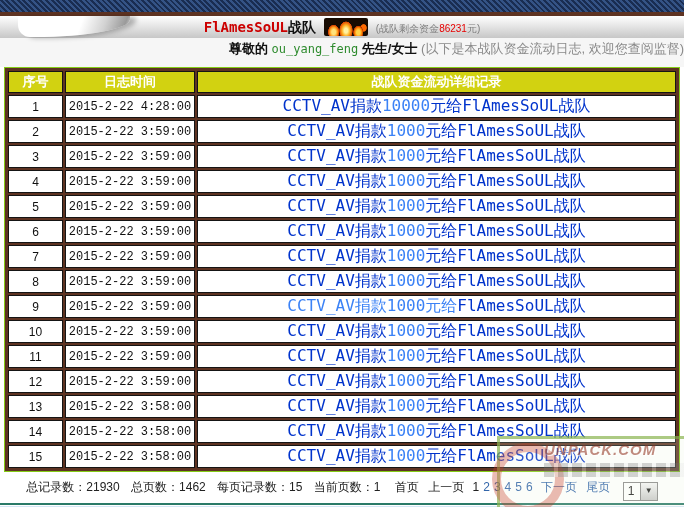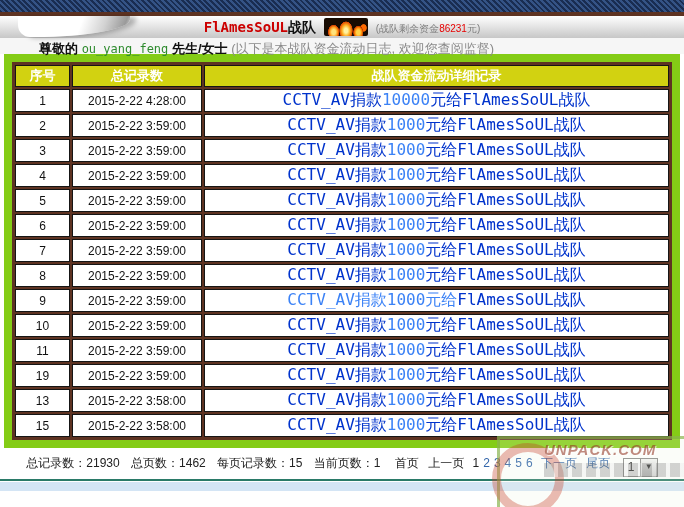--- a/index.html
+++ b/index.html
@@ -35,41 +35,40 @@
     background-image:
       radial-gradient(ellipse 7px 9px at 22% 78%, #ffe27a 0 28%, #ff9c1a 55%, #d23c00 78%, transparent 82%),
       radial-gradient(ellipse 8px 11px at 50% 70%, #fff1a0 0 22%, #ffb021 50%, #e04a00 80%, transparent 85%),
       radial-gradient(ellipse 6px 8px at 78% 80%, #ffd24a 0 30%, #ff8400 60%, #b22c00 82%, transparent 86%),
       radial-gradient(ellipse 5px 6px at 90% 55%, #ff6a00 0 55%, transparent 70%);
   }
   .funds{color:#7d7d7d;font-size:10px;}
   .red-number{color:#e60000;}
   
   .greeting{
-    height:16px;line-height:22px;text-align:left;font-size:13px;background:#f6f6f6;color:#111;
+    height:29px;line-height:22px;text-align:right;font-size:13px;background:#f6f6f6;color:#111;
     white-space:nowrap;
-    padding-left:39px;
   }
   .greeting .bold{font-weight:bold;}
   .greeting .username{color:#2e8b2e;font-family:"DejaVu Sans Mono",monospace;font-size:12px;}
   .greeting .note{color:#8a8a8a;}
   
   .table-wrap{
-    margin:0 4px;background:#5e3322;border:8px solid #84cc16;padding:1px;
+    margin:0 4px;background:#5e3322;border:1px solid #84cc16;padding:1px;
   }
   table{width:100%;border-collapse:separate;border-spacing:2px;table-layout:fixed;}
   th{
     background:#d2d211;border:1px solid #151515;color:#ffffff;
     font-weight:bold;font-size:13px;height:20px;padding:0;
   }
   td{
     background:#ffffff;border:1px solid #151515;font-size:12px;height:19px;
     text-align:center;color:#111;padding:0;overflow:hidden;white-space:nowrap;
   }
-  td.time-cell{font-family:Liberation Sans, sans-serif;font-size:12px;}
+  td.time-cell{font-family:Liberation Mono, monospace;font-size:12px;}
   .seg-blue{color:#0033cc;}
   .seg-red{color:#3b82f6;}
   td.record-cell span{font-family:"DejaVu Sans Mono",monospace;font-size:16px;}
   
   .pagination{
     height:24px;padding-top:7px;text-align:center;font-size:12px;color:#222;background:#ffffff;
     white-space:nowrap;
   }
   .pagination .gap{display:inline-block;width:8px;}
   .plink{color:#3366aa;cursor:pointer;margin:0 2px;}
@@ -132,21 +131,21 @@
 <div class="table-wrap">
   <table>
     <colgroup>
         <col style="width:55px">
         <col style="width:130px">
         <col>
       </colgroup>
     <thead>
         <tr id="log-thead-row">
           <th>序号</th>
-          <th>总记录数</th>
+          <th>日志时间</th>
           <th>战队资金流动详细记录</th>
         </tr>
       </thead>
     <tbody id="log-tbody">
         <tr>
           <td>1</td>
           <td class="time-cell">2015-2-22 4:28:00</td>
           <td class="record-cell"><span class="seg-blue">CCTV_AV捐款</span><span class="seg-red">10000</span><span class="seg-blue">元给FlAmesSoUL战队</span></td>
         </tr>
         <tr>
@@ -193,26 +192,31 @@
           <td>10</td>
           <td class="time-cell">2015-2-22 3:59:00</td>
           <td class="record-cell"><span class="seg-blue">CCTV_AV捐款</span><span class="seg-red">1000</span><span class="seg-blue">元给FlAmesSoUL战队</span></td>
         </tr>
         <tr>
           <td>11</td>
           <td class="time-cell">2015-2-22 3:59:00</td>
           <td class="record-cell"><span class="seg-blue">CCTV_AV捐款</span><span class="seg-red">1000</span><span class="seg-blue">元给FlAmesSoUL战队</span></td>
         </tr>
         <tr>
-          <td>19</td>
+          <td>12</td>
           <td class="time-cell">2015-2-22 3:59:00</td>
           <td class="record-cell"><span class="seg-blue">CCTV_AV捐款</span><span class="seg-red">1000</span><span class="seg-blue">元给FlAmesSoUL战队</span></td>
         </tr>
         <tr>
           <td>13</td>
+          <td class="time-cell">2015-2-22 3:58:00</td>
+          <td class="record-cell"><span class="seg-blue">CCTV_AV捐款</span><span class="seg-red">1000</span><span class="seg-blue">元给FlAmesSoUL战队</span></td>
+        </tr>
+        <tr>
+          <td>14</td>
           <td class="time-cell">2015-2-22 3:58:00</td>
           <td class="record-cell"><span class="seg-blue">CCTV_AV捐款</span><span class="seg-red">1000</span><span class="seg-blue">元给FlAmesSoUL战队</span></td>
         </tr>
         <tr>
           <td>15</td>
           <td class="time-cell">2015-2-22 3:58:00</td>
           <td class="record-cell"><span class="seg-blue">CCTV_AV捐款</span><span class="seg-red">1000</span><span class="seg-blue">元给FlAmesSoUL战队</span></td>
         </tr>
       </tbody>
   </table>

